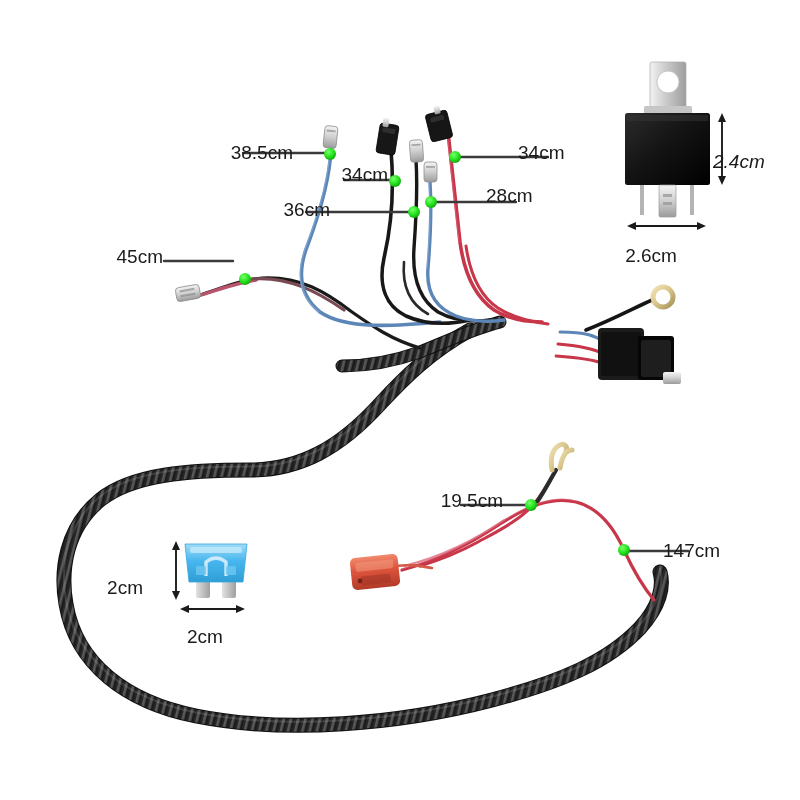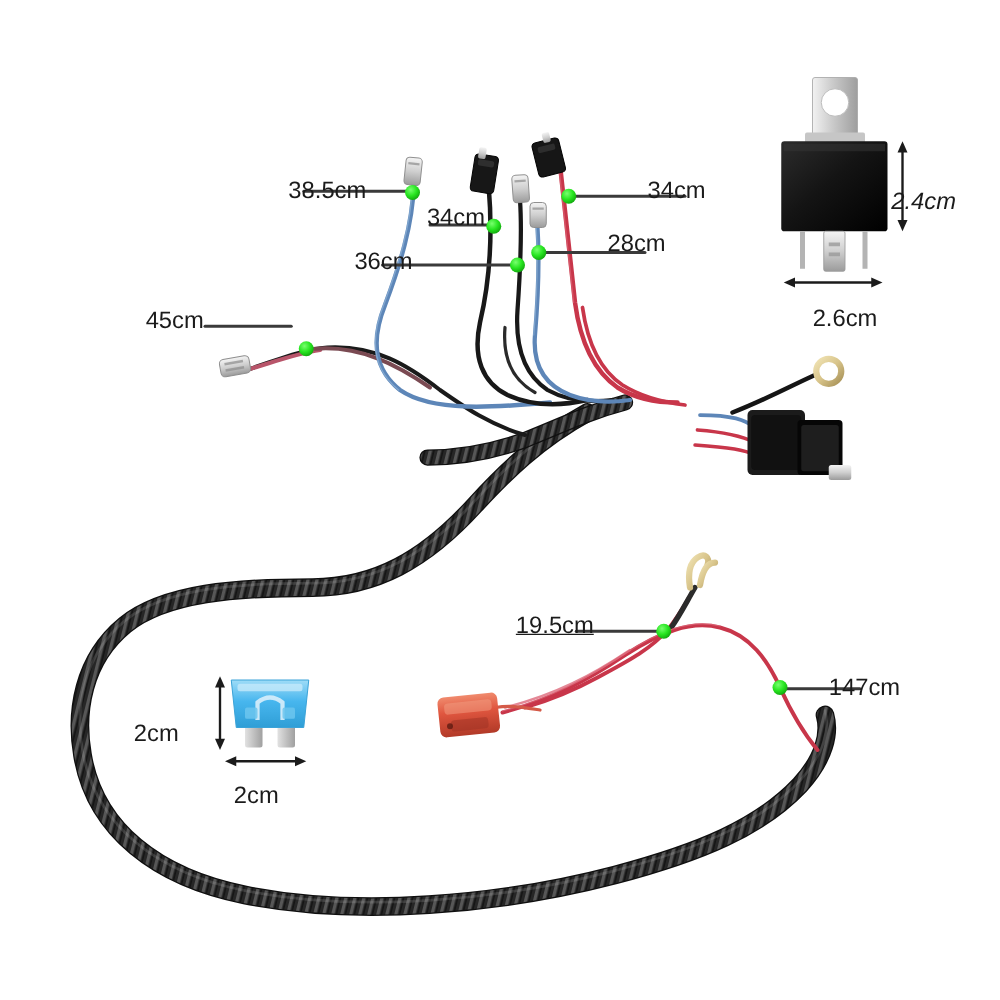--- a/index.html
+++ b/index.html
@@ -292,22 +292,22 @@
       </g>
   </svg>
 
   <div id="labels">
       <div class="dim-label anchor-right" style="left: 293px; top: 143px;">38.5cm</div>
       <div class="dim-label anchor-right" style="left: 388px; top: 165px;">34cm</div>
       <div class="dim-label anchor-right" style="left: 330px; top: 200px; text-align: center;">36cm</div>
       <div class="dim-label" style="left: 518px; top: 143px;">34cm</div>
       <div class="dim-label" style="left: 486px; top: 186px; text-align: center;">28cm</div>
       <div class="dim-label anchor-right" style="left: 163px; top: 247px;">45cm</div>
-      <div class="dim-label anchor-right" style="left: 475px; top: 491px; text-decoration: underline;">19.5cm</div>
+      <div class="dim-label anchor-right" style="left: 503px; top: 491px;">19.5cm</div>
       <div class="dim-label" style="left: 663px; top: 541px;">147cm</div>
     </div>
 
-  <div class="dim-label anchor-center" style="left:676px; top:246px;">2.6cm</div>
+  <div class="dim-label anchor-center" style="left:651px; top:246px;">2.6cm</div>
   <div class="dim-label" style="left:713px; top:152px;font-style:italic;">2.4cm</div>
   <div class="dim-label anchor-center" style="left:205px; top:627px;">2cm</div>
   <div class="dim-label anchor-right" style="left:143px; top:578px;">2cm</div>
 
 </div>
 
 </body></html>

